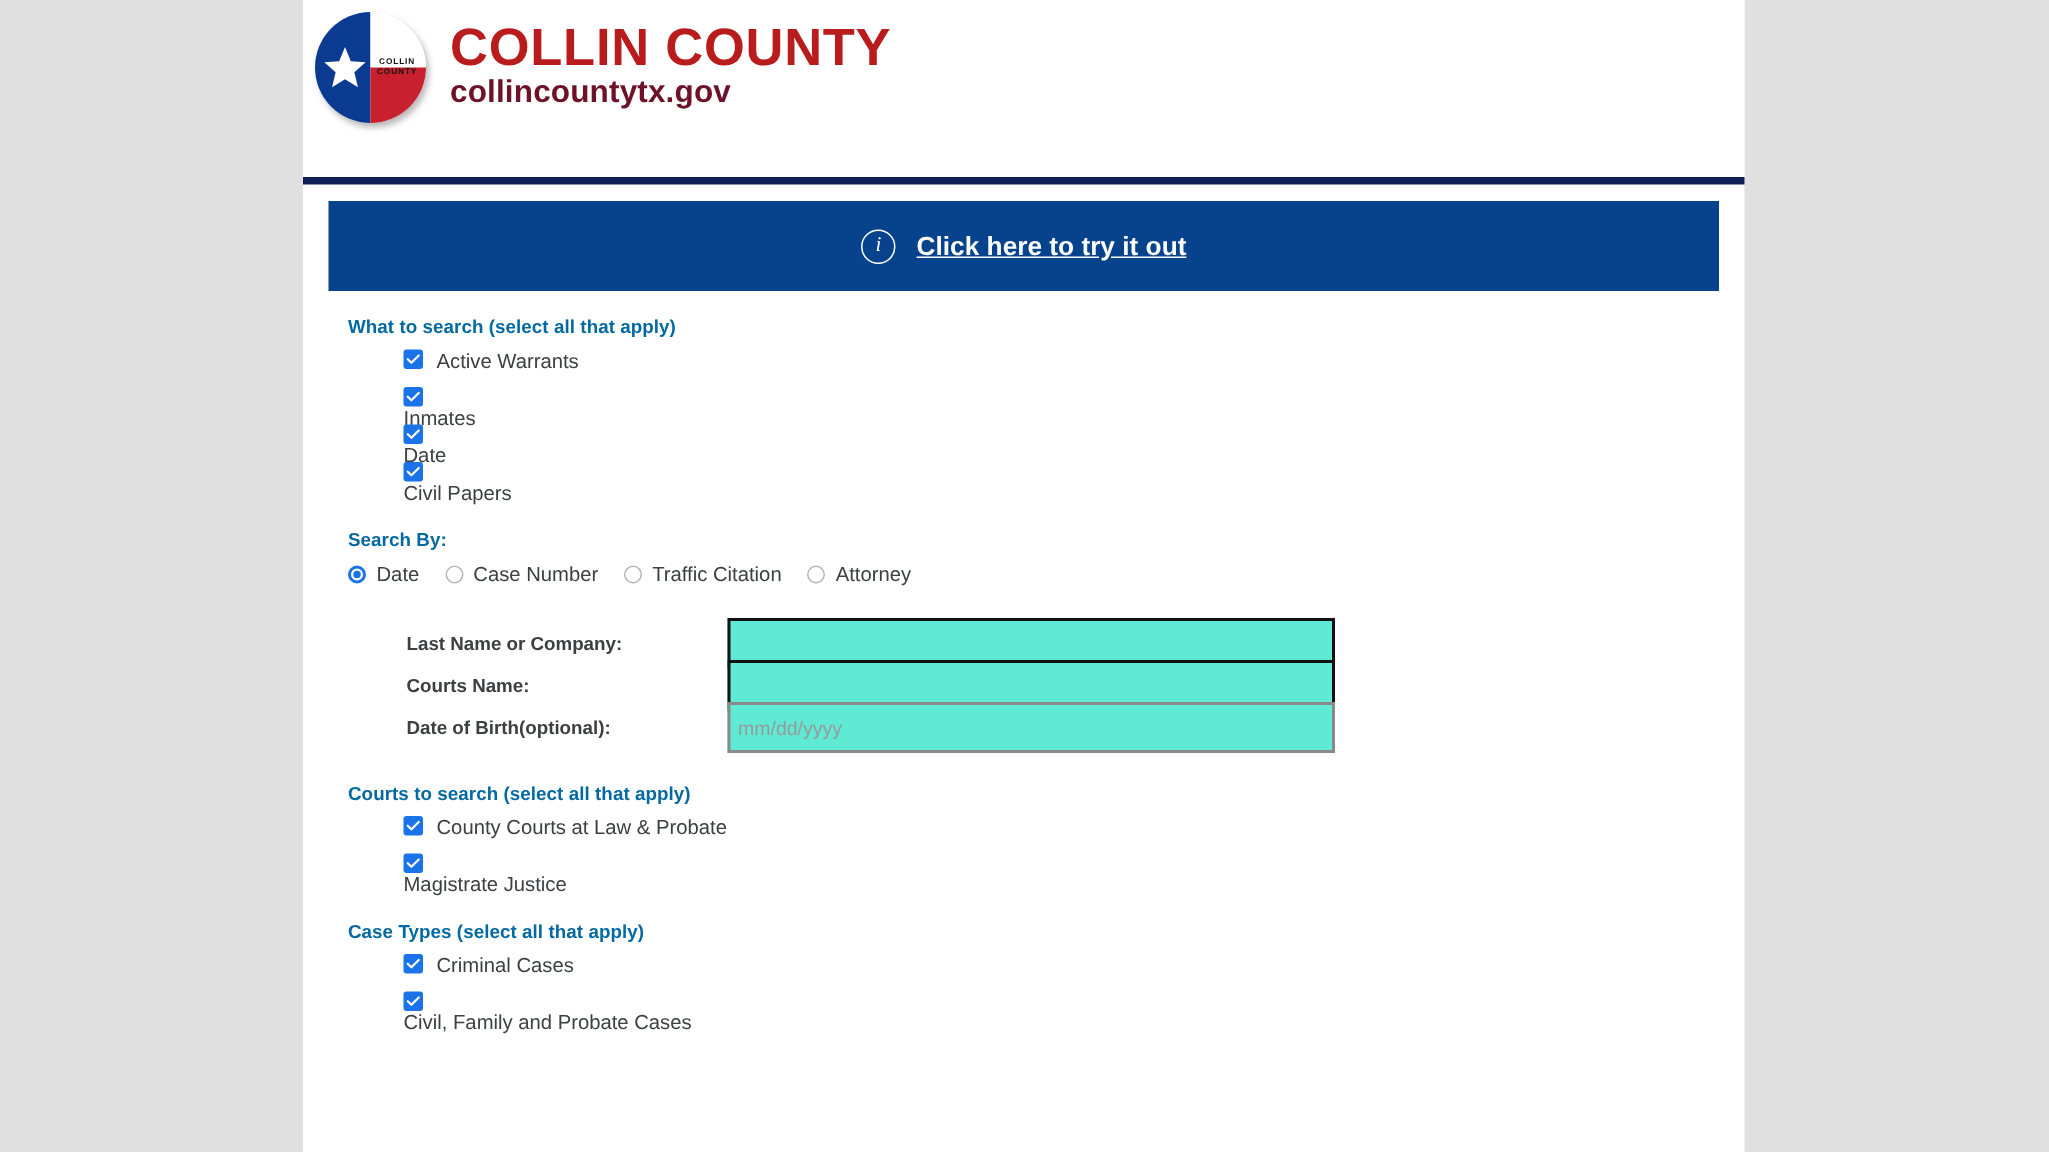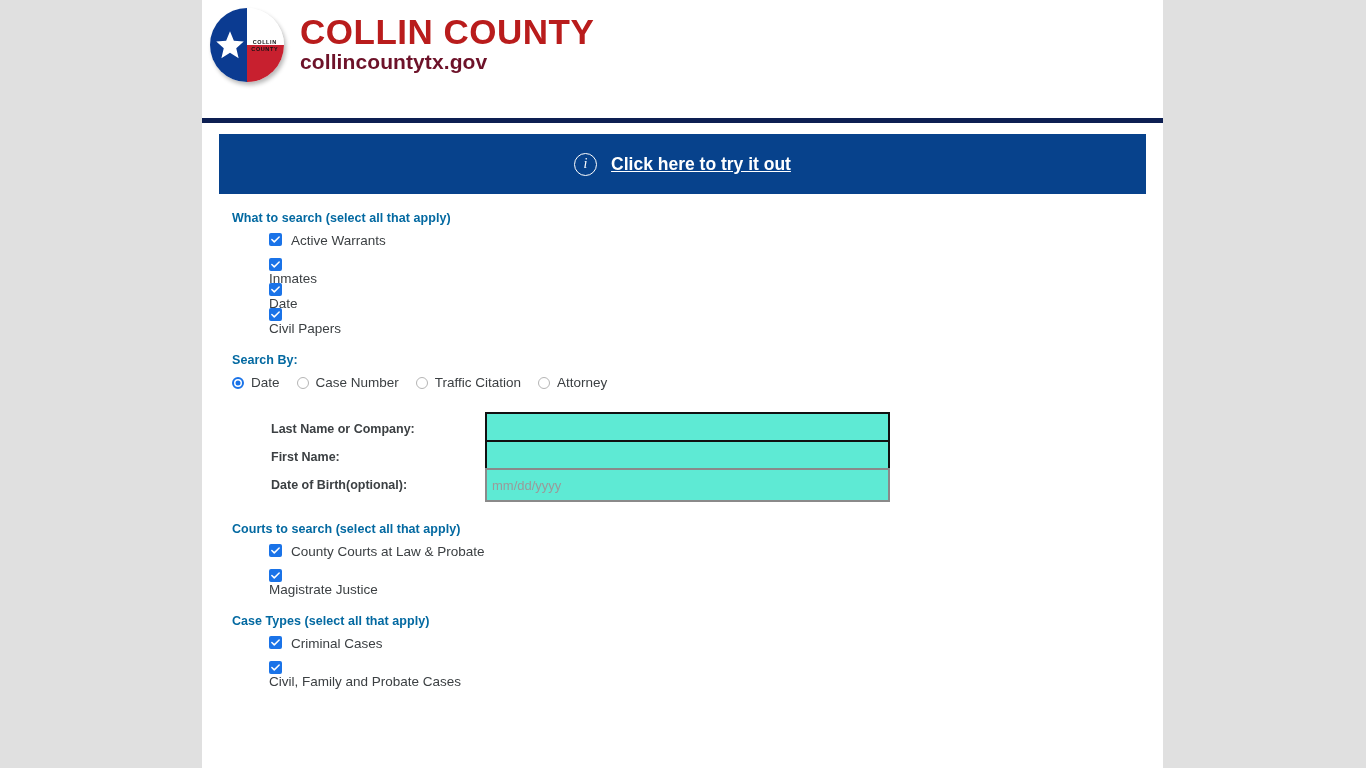--- a/index.html
+++ b/index.html
@@ -394,21 +394,21 @@
         <span class="opt-label">Attorney</span>
       </label>
     </div>
 
     <div class="fields">
       <div class="field-row">
         <span class="field-label">Last Name or Company:</span>
         <input class="field-input" type="text" value="" style="">
       </div>
       <div class="field-row">
-        <span class="field-label">First Name:</span>
+        <span class="field-label">Courts Name:</span>
         <input class="field-input" type="text" value="" style="">
       </div>
       <div class="field-row">
         <span class="field-label">Date of Birth(optional):</span>
         <input class="field-input soft" type="text" placeholder="mm/dd/yyyy" style="">
       </div>
     </div>
 
     <div class="block-gap"></div>
 

